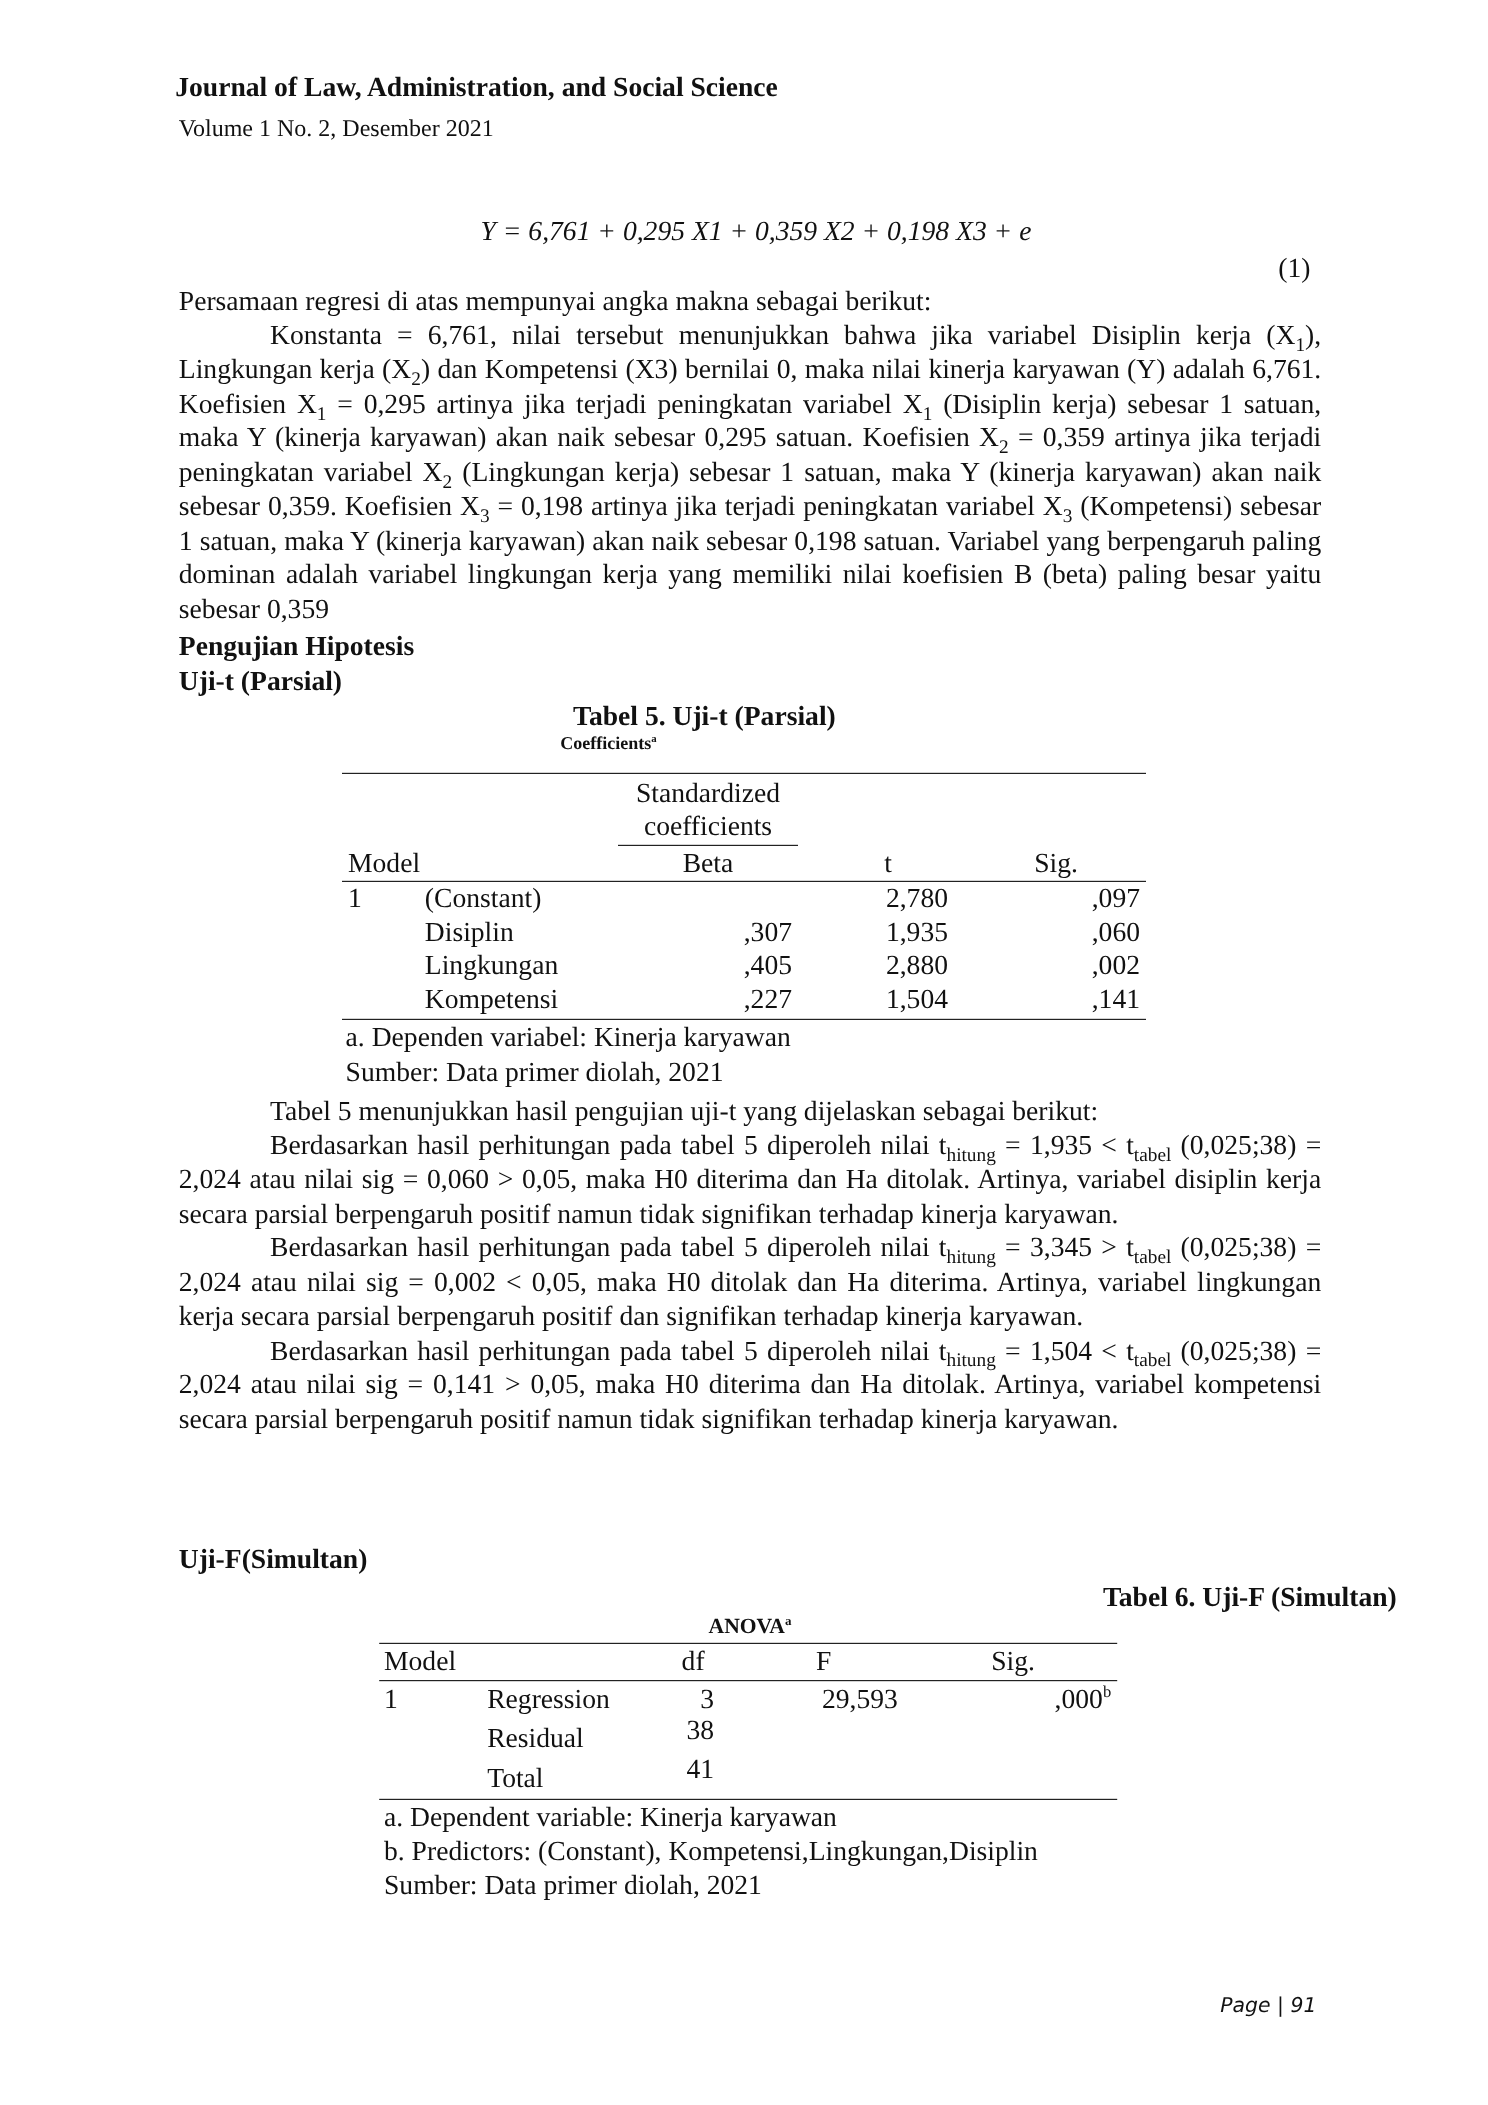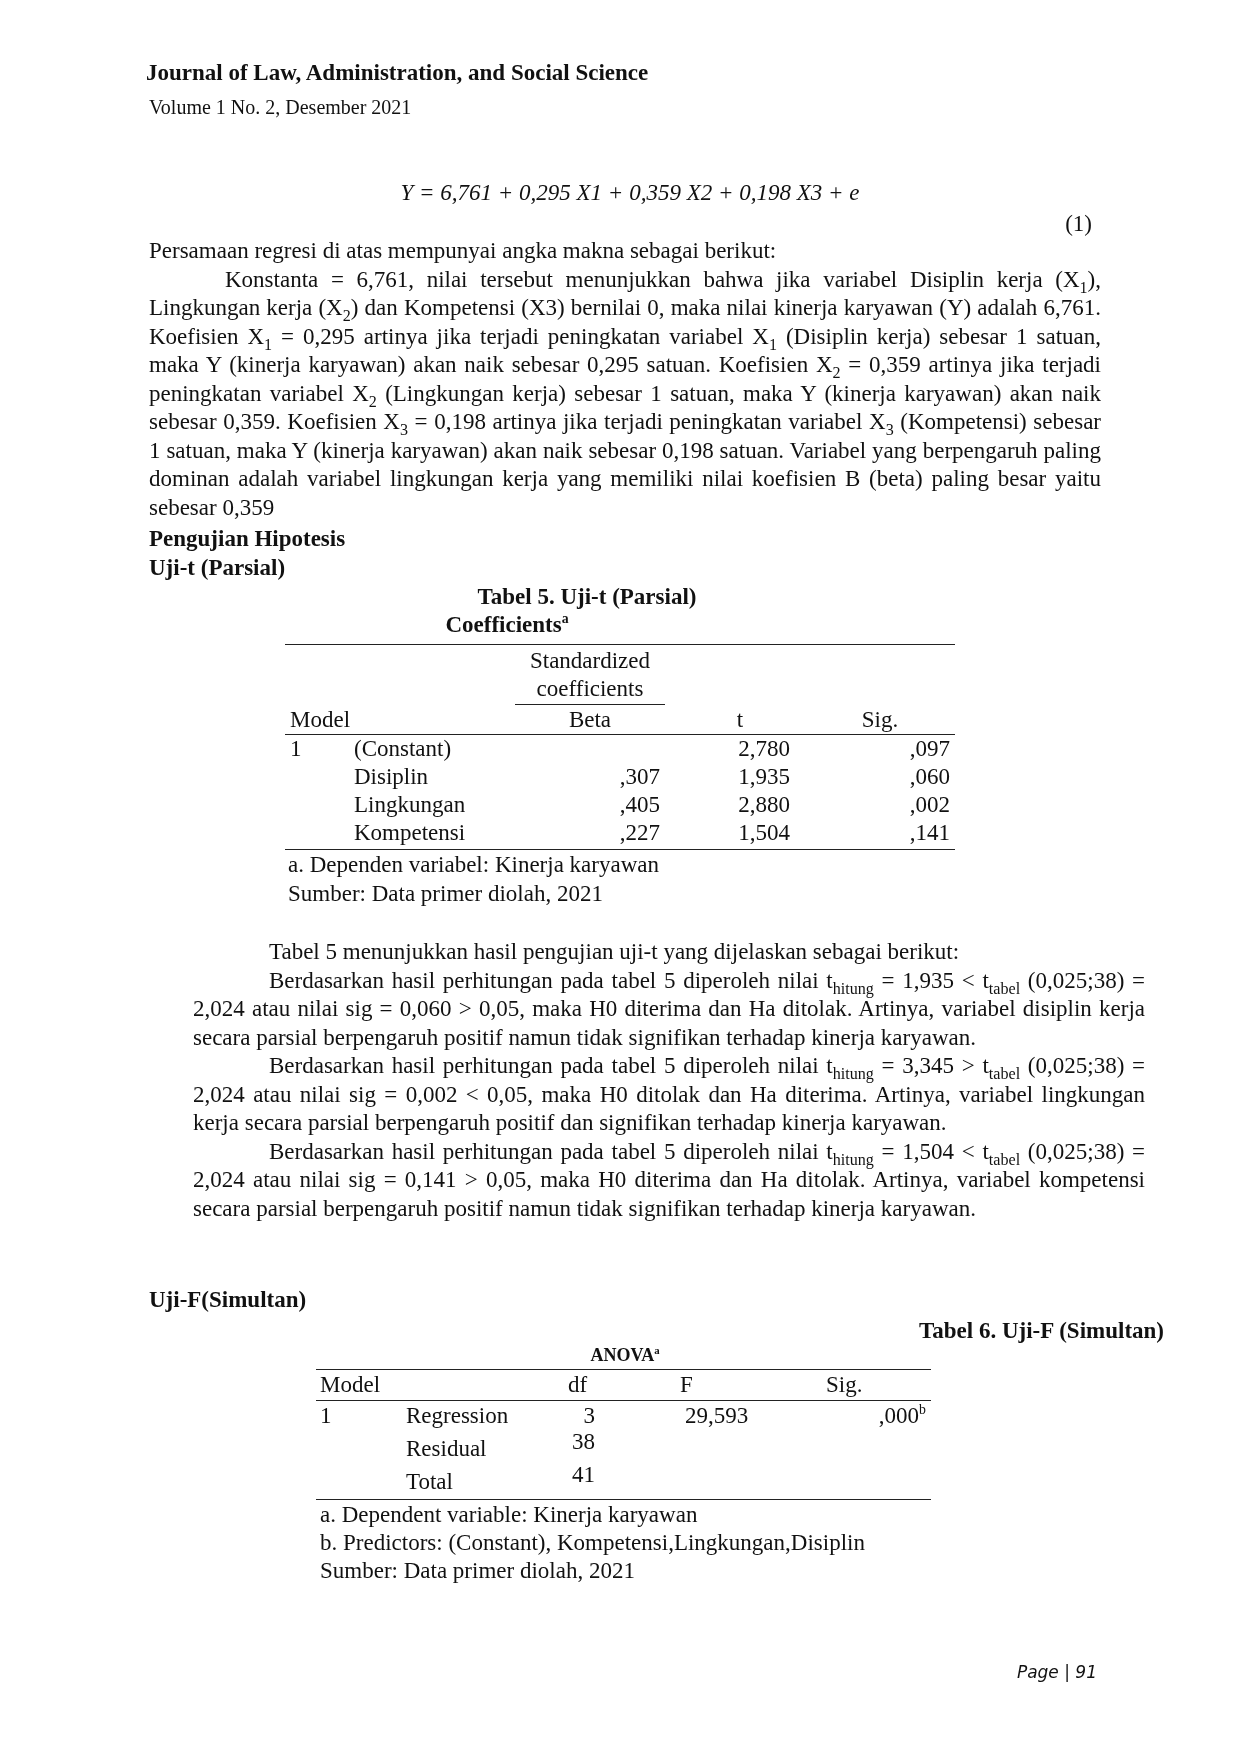--- a/index.html
+++ b/index.html
@@ -10,21 +10,21 @@
   .abs { position: absolute; }
   .journal-title { left: 146px; top: 60px; font-size: 23px; font-weight: bold; }
   .journal-volume { left: 149px; top: 96px; font-size: 20px; }
   .equation { left: 0; width: 1240px; top: 180px; text-align: center; font-size: 23px; font-style: italic; padding-left: 20px; box-sizing: border-box; }
   .eq-number { right: 148px; top: 211px; font-size: 23px; }
   .body-text { left: 149px; width: 952px; font-size: 23px; line-height: 28.5px; text-align: justify; }
   .body-text p { margin: 0; }
   .indent { text-indent: 76px; }
   .heading { left: 149px; font-size: 23px; font-weight: bold; }
   .caption { left: 0; width: 1164px; text-align: center; font-weight: bold; font-size: 23px; padding-left: 10px; box-sizing: border-box;}
-  .caption-sub { left: 0; width: 1004px; text-align: center; font-weight: bold; font-size: 23px; padding-left: 10px; box-sizing: border-box;}
+  .caption-sub { left: 0; width: 1004px; text-align: center; font-weight: bold; font-size: 15px; padding-left: 10px; box-sizing: border-box;}
   .caption-sub-small { left: 0; width: 1240px; text-align: center; font-weight: bold; font-size: 18px; padding-left: 10px; box-sizing: border-box;}
   sup { font-size: 60%; vertical-align: super; line-height: 0; }
   sub { font-size: 70%; vertical-align: sub; line-height: 0; }
   .hline { position: absolute; height: 0; border-top: 1.6px solid #222; }
   .cell { position: absolute; font-size: 23px; white-space: nowrap; }
   .r { text-align: right; }
   .c { text-align: center; }
   .note { position: absolute; font-size: 23px; white-space: nowrap; }
   .page-num { right: 143px; top: 1662px; font-family: "DejaVu Sans", sans-serif; font-style: italic; font-size: 17px; }
 </style>
@@ -87,21 +87,21 @@
     <div class="cell r" style="left:560px; width:100px; top:820px;">,227</div>
     <div class="cell r" style="left:690px; width:100px; top:820px;">1,504</div>
     <div class="cell r" style="left:850px; width:100px; top:820px;">,141</div>
   </div>
   <div class="hline" style="left:285px; width:670px; top:849px;"></div>
 
   <div class="note" style="left:288px; top:852px;">a.  Dependen variabel: Kinerja karyawan</div>
   <div class="note" style="left:288px; top:881px;">Sumber: Data primer diolah, 2021</div>
 </div>
 
-<div class="abs body-text" style="top:938px;margin-left:44px;">
+<div class="abs body-text" style="top:912px;">
   <p class="indent">Tabel 5 menunjukkan hasil pengujian uji-t yang dijelaskan sebagai berikut:</p>
   <p class="indent"><span>Berdasarkan hasil perhitungan pada tabel 5 diperoleh nilai t</span><sub>hitung</sub><span> = 1,935 &lt; t</span><sub>tabel</sub><span> (0,025;38) = 2,024 atau nilai sig = 0,060 &gt; 0,05, maka H0 diterima dan Ha ditolak. Artinya, variabel disiplin kerja secara parsial berpengaruh positif namun tidak signifikan terhadap kinerja karyawan.</span></p>
   <p class="indent"><span>Berdasarkan hasil perhitungan pada tabel 5 diperoleh nilai t</span><sub>hitung</sub><span> = 3,345 &gt; t</span><sub>tabel</sub><span> (0,025;38) = 2,024 atau nilai sig = 0,002 &lt; 0,05, maka H0 ditolak dan Ha diterima. Artinya, variabel lingkungan kerja secara parsial berpengaruh positif dan signifikan terhadap kinerja karyawan.</span></p>
   <p class="indent"><span>Berdasarkan hasil perhitungan pada tabel 5 diperoleh nilai t</span><sub>hitung</sub><span> = 1,504 &lt; t</span><sub>tabel</sub><span> (0,025;38) = 2,024 atau nilai sig = 0,141 &gt; 0,05, maka H0 diterima dan Ha ditolak. Artinya, variabel kompetensi secara parsial  berpengaruh positif namun tidak signifikan terhadap kinerja karyawan.</span></p>
 </div>
 
 <div class="abs heading" style="top:1287px;">Uji-F(Simultan)</div>
 
 <div class="abs caption" style="top:1318px;text-align:right;">Tabel 6. Uji-F (Simultan)</div>
 <div class="abs caption-sub-small" style="top:1345px;"><span>ANOVA</span><sup>a</sup></div>

